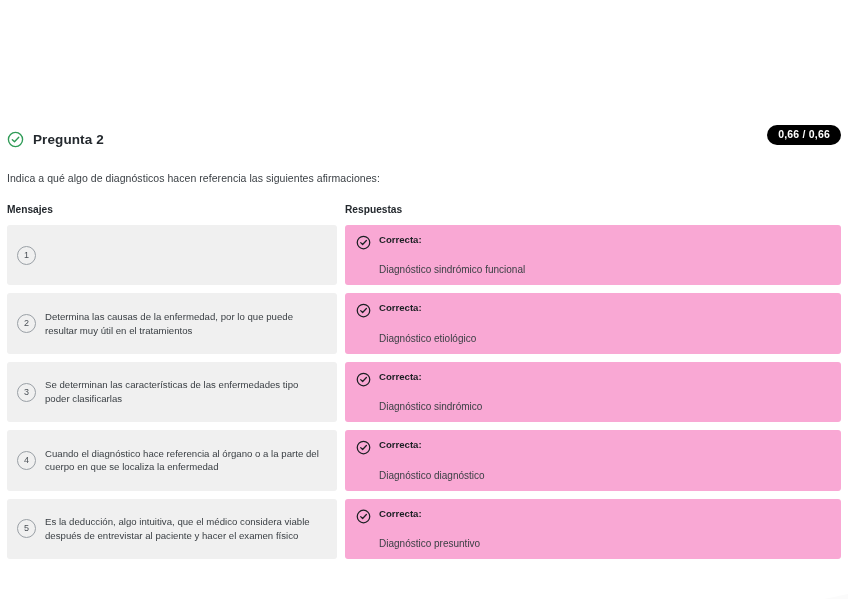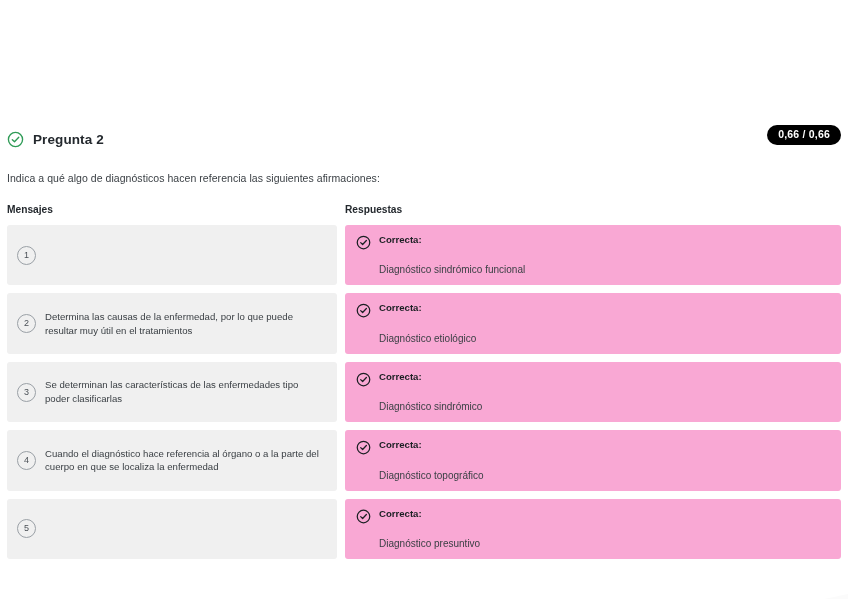--- a/index.html
+++ b/index.html
@@ -256,28 +256,29 @@
         </div>
         <div class="ans-box">
           <span class="ans-check">
             <svg viewBox="0 0 24 24" fill="none" stroke="currentColor" stroke-width="2" stroke-linecap="round" stroke-linejoin="round">
               <circle cx="12" cy="12" r="10"></circle>
               <polyline points="7.5,12.2 10.6,15.2 16.6,8.8"></polyline>
             </svg>
           </span>
           <span class="ans-body">
             <span class="ans-label">Correcta:</span>
-            <span class="ans-value">Diagnóstico topográfico</span>
+            <span class="ans-value">Diagnóstico diagnóstico</span>
           </span>
         </div>
       </div>
 
       <div class="row">
         <div class="msg-box">
           <span class="msg-num">5</span>
+          <span class="msg-text">Es la deducción, algo intuitiva, que el médico considera viable después de entrevistar al paciente y hacer el examen físico</span>
         </div>
         <div class="ans-box">
           <span class="ans-check">
             <svg viewBox="0 0 24 24" fill="none" stroke="currentColor" stroke-width="2" stroke-linecap="round" stroke-linejoin="round">
               <circle cx="12" cy="12" r="10"></circle>
               <polyline points="7.5,12.2 10.6,15.2 16.6,8.8"></polyline>
             </svg>
           </span>
           <span class="ans-body">
             <span class="ans-label">Correcta:</span>

